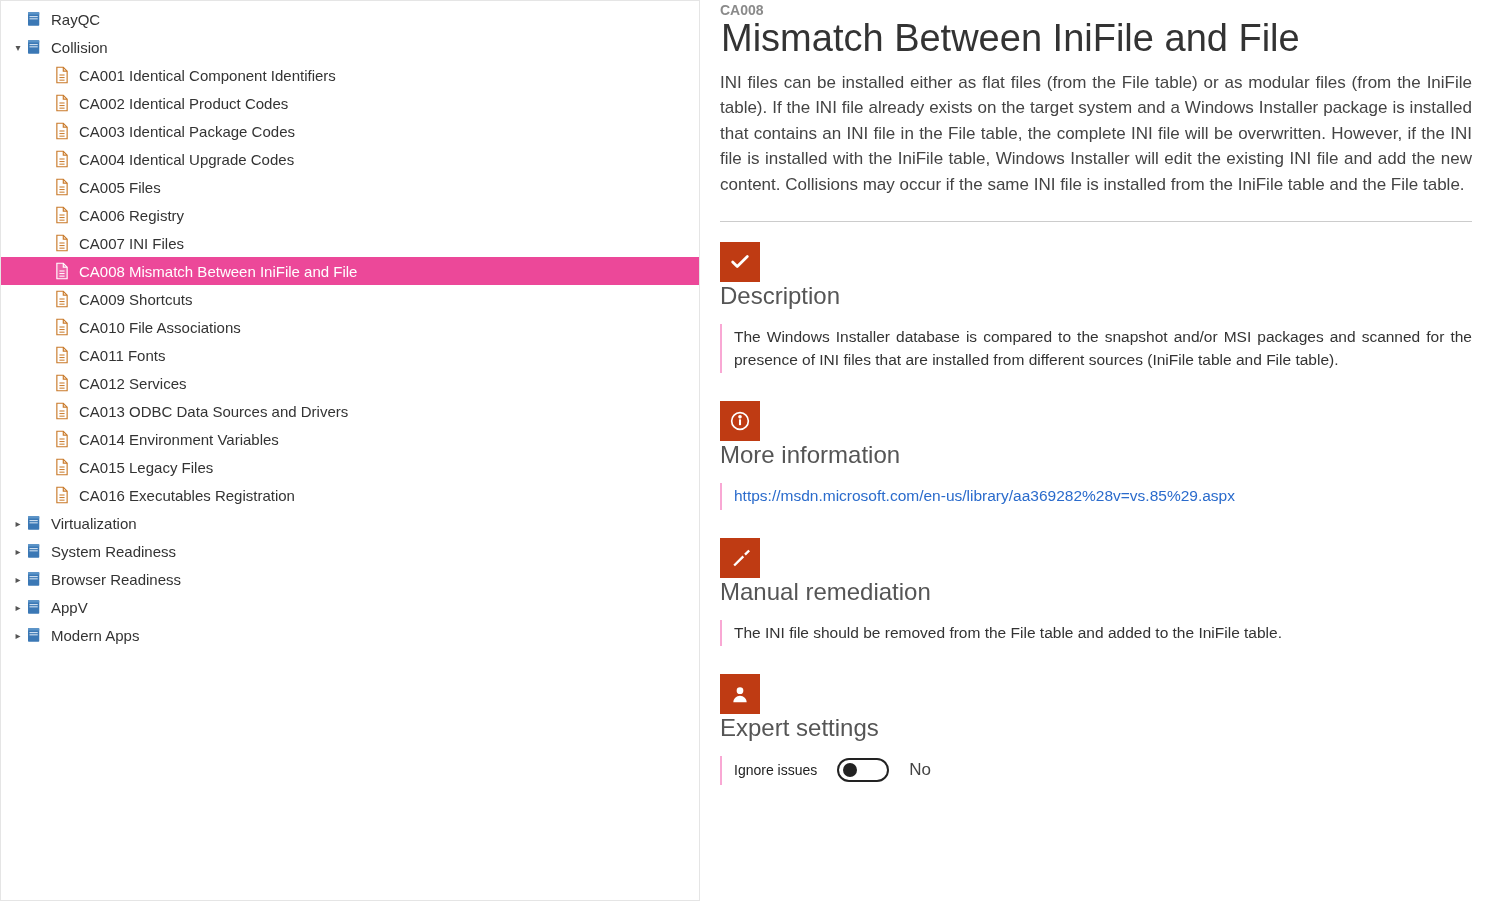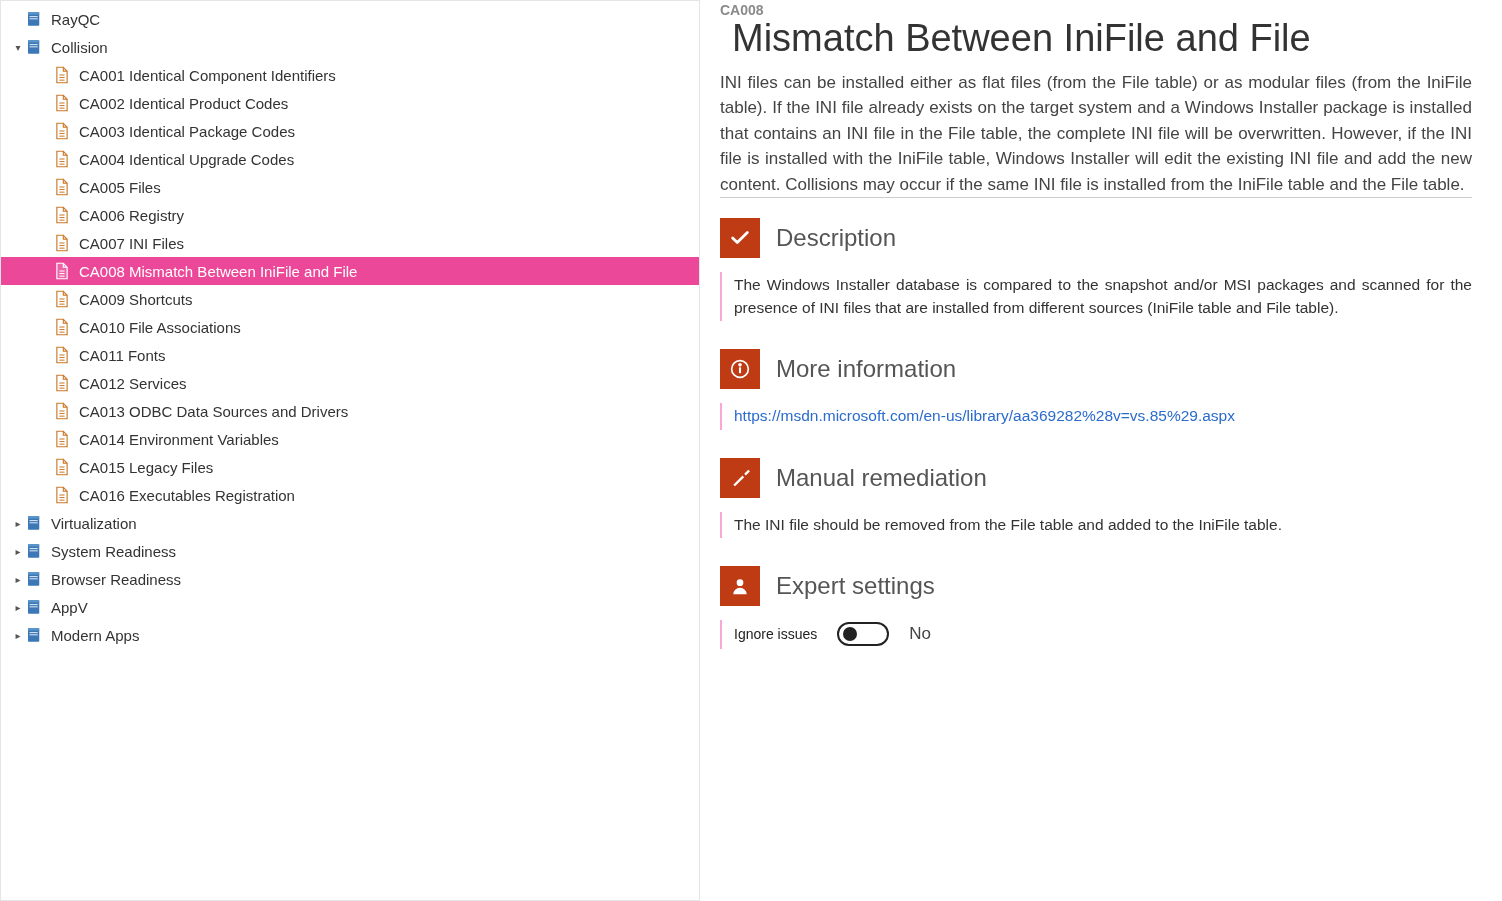--- a/index.html
+++ b/index.html
@@ -10,25 +10,25 @@
   .tree li { }
   .tree-row { display: flex; align-items: center; height: 28px; cursor: pointer; }
   .tree-row.selected { background: #ec4899; color: #fff; }
   .expander { width: 14px; height: 14px; display: inline-flex; align-items: center; justify-content: center; color: #555; font-size: 10px; flex-shrink: 0; }
   .indent { display: inline-block; flex-shrink: 0; }
   .icon { width: 18px; height: 18px; display: inline-flex; align-items: center; justify-content: center; margin-right: 8px; flex-shrink: 0; }
   .label { white-space: nowrap; overflow: hidden; text-overflow: ellipsis; }
 
   .content-panel { flex: 1; padding: 0 30px 20px 20px; overflow-y: auto; }
   .rule-code { color: #8a8a8a; font-size: 14px; font-weight: 600; margin-top: 2px; }
-  .rule-title { font-size: 38px; font-weight: 300; color: #333; margin: 0 0 10px 12px; line-height: 1.1; }
-  .rule-intro { font-size: 17px; color: #444; text-align: justify; line-height: 1.5; }
+  .rule-title { font-size: 38px; font-weight: 300; color: #333; margin: 0 0 10px 1px; line-height: 1.1; }
+  .rule-intro { font-size: 17px; color: #444; text-align: justify; line-height: 1.5; margin-bottom: 24px; }
   hr.divider { border: none; border-top: 1px solid #ccc; margin: 0 0 20px 0; }
 
-  .section-header { display: flex; align-items: center; margin-bottom: 14px; }
+  .section-header { display: flex; align-items: flex-start; margin-bottom: 14px; flex-direction: column; }
   .section-icon { width: 40px; height: 40px; background: #bf3b13; color: #fff; display: flex; align-items: center; justify-content: center; margin-right: 16px; flex-shrink: 0; }
   .section-title { font-size: 24px; font-weight: 300; color: #555; }
   .section-body { border-left: 2px solid #f9a8d4; padding: 2px 0 2px 12px; margin-bottom: 28px; font-size: 15.5px; color: #333; text-align: justify; line-height: 1.45; }
   .section-body a { color: #2a6bcc; text-decoration: none; }
 
   .expert-row { display: flex; align-items: center; gap: 20px; }
   .toggle { width: 52px; height: 24px; border: 2px solid #222; border-radius: 12px; position: relative; background: #fff; cursor: pointer; }
   .toggle .knob { position: absolute; width: 14px; height: 14px; background: #222; border-radius: 50%; top: 3px; left: 4px; }
   .toggle-label { font-size: 14px; color: #222; }
   .toggle-state { font-size: 17px; color: #444; }

